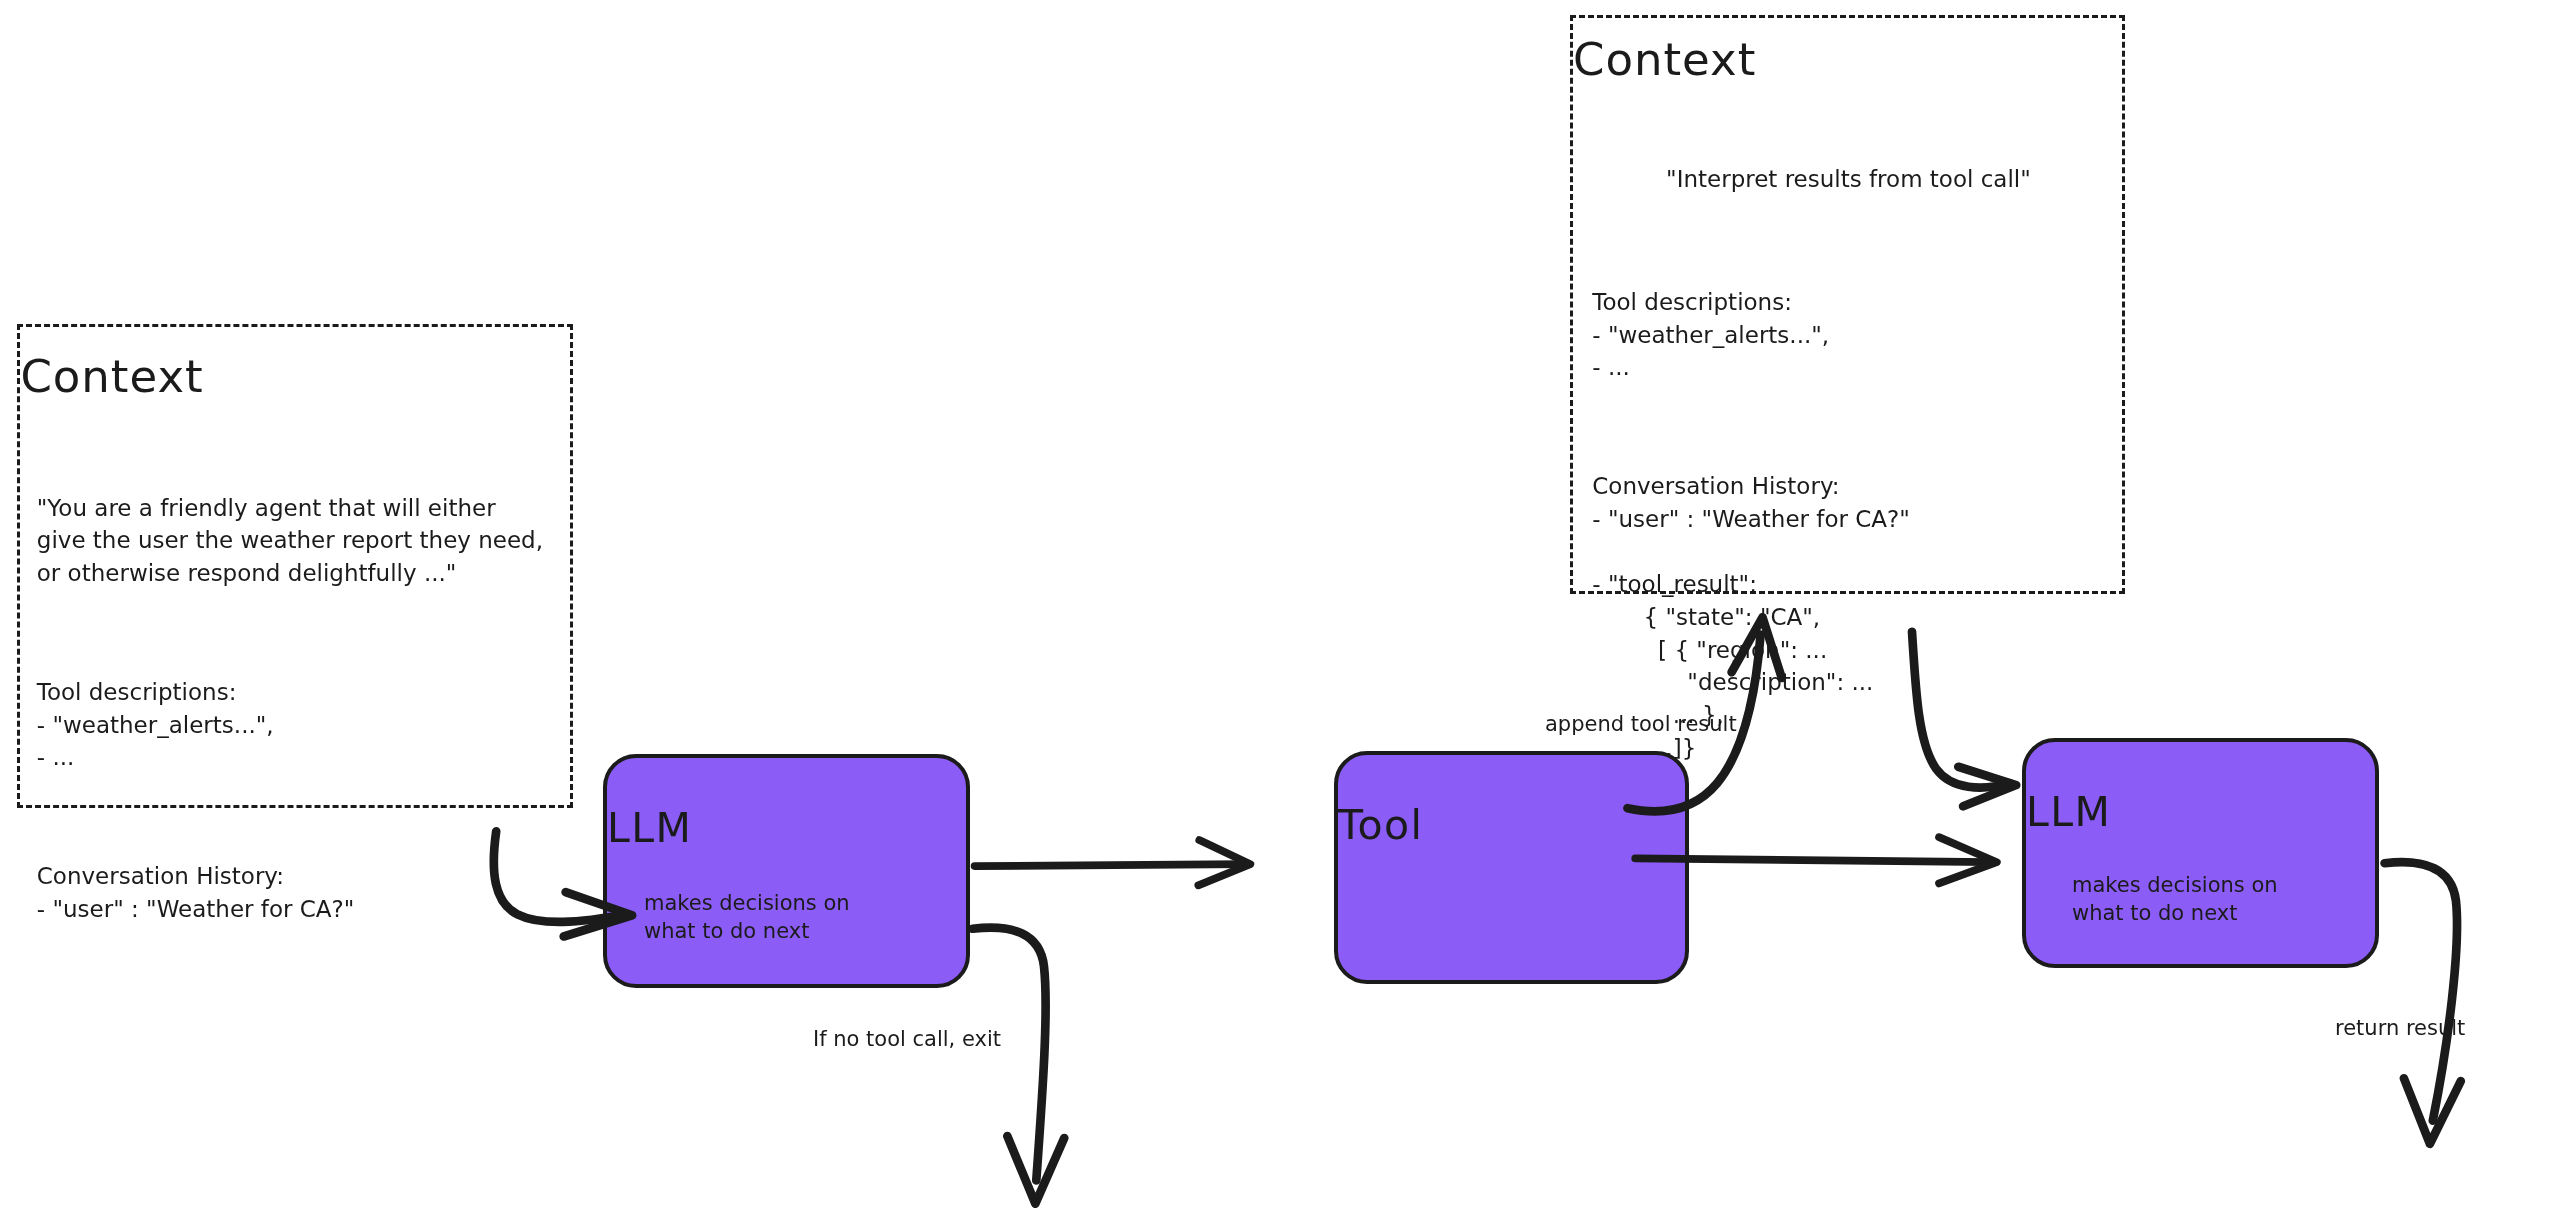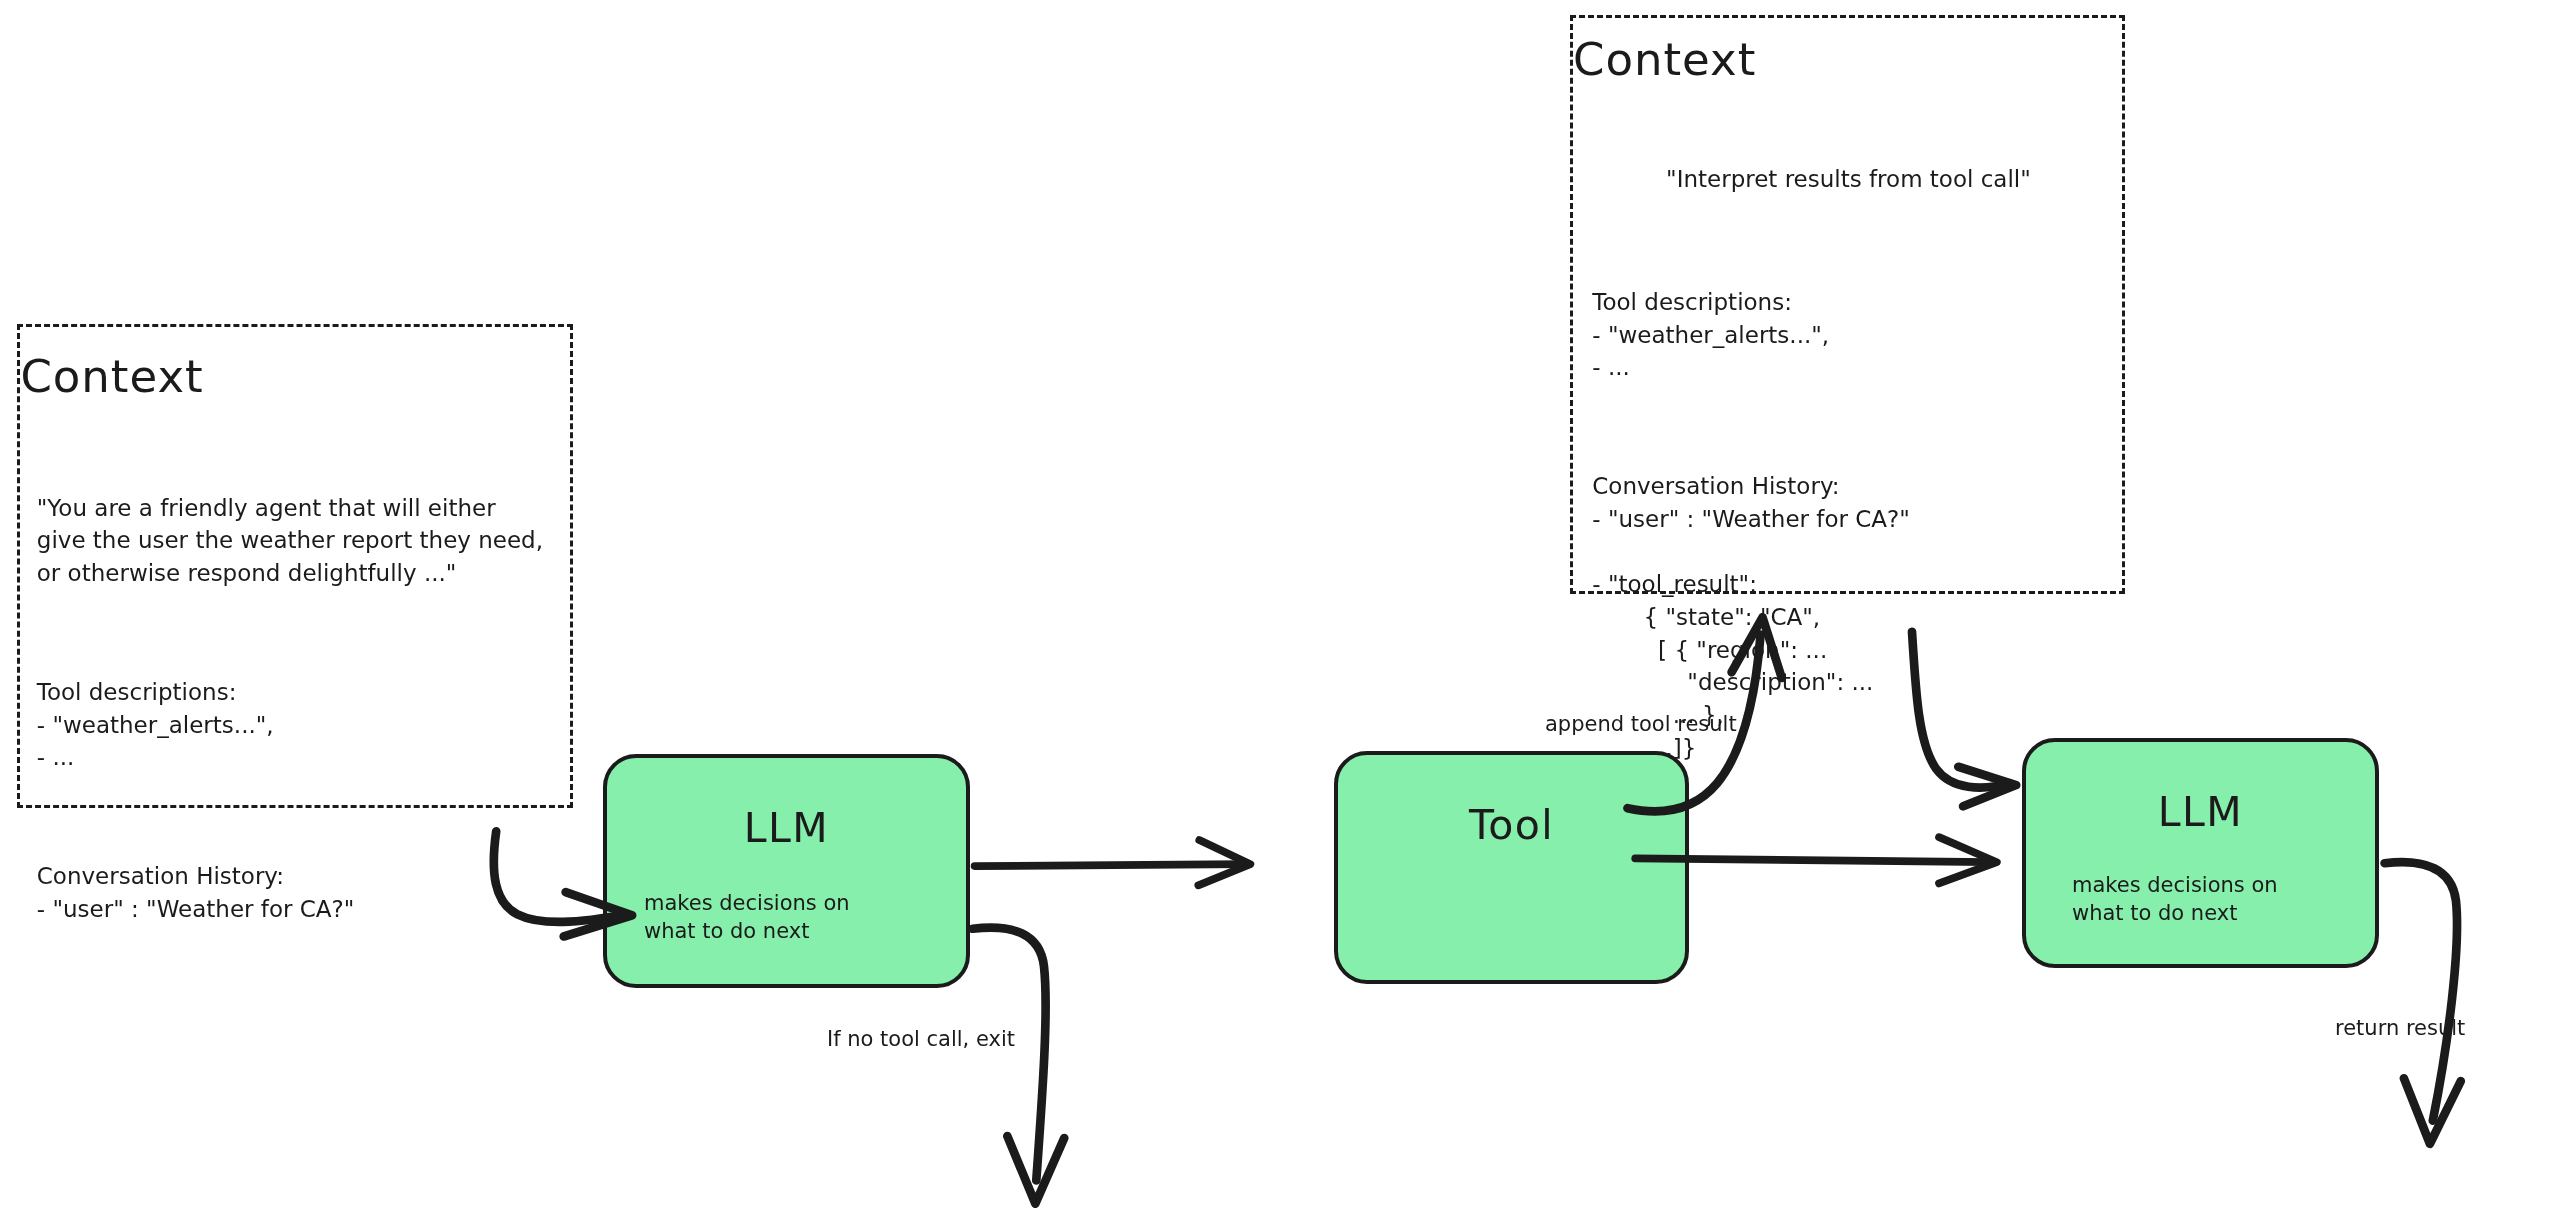--- a/index.html
+++ b/index.html
@@ -65,24 +65,24 @@
   .ctx-body .para:last-child { margin-bottom: 0; }
   #ctx-right .quote-line { text-align: center; margin: 0 0 25px 0; }
   .mono-indent { white-space: pre; display: block; }
 
   
   .node {
     position: absolute;
     box-sizing: border-box;
     border: 4.8px solid #1b1b1b;
     border-radius: 33px;
-    background: #86efac;
+    background: #8b5cf6;
     display: flex;
     flex-direction: column;
-    align-items: center;
+    align-items: flex-start;
   }
   #node-llm1  { left: 603px;  top: 754px; width: 367px; height: 234px; }
   #node-tool  { left: 1334px; top: 751px; width: 355px; height: 233px; }
   #node-llm2  { left: 2022px; top: 738px; width: 357px; height: 230px; }
 
   .node-title {
     font-family: "DejaVu Sans", sans-serif;
     font-size: 41px;
     letter-spacing: 1.4px;
     color: #1b1b1b;
@@ -107,21 +107,21 @@
   #node-llm2 .node-sub { padding-left: 46px; padding-top: 39px; }
 
   
   .edge-label {
     position: absolute;
     font-family: "DejaVu Sans", sans-serif;
     font-size: 21px;
     color: #1b1b1b;
     white-space: nowrap;
   }
-  #lbl-exit   { left: 813px;  top: 1027px; margin-left: 14px; }
+  #lbl-exit   { left: 813px;  top: 1027px; }
   #lbl-append { left: 1545px; top: 712px; }
   #lbl-return { left: 2335px; top: 1016px; }
 </style>
 </head>
 <body>
 
 <div id="canvas">
 
   <div class="ctx-box" id="ctx-left">
     <div class="ctx-title">Context</div>

